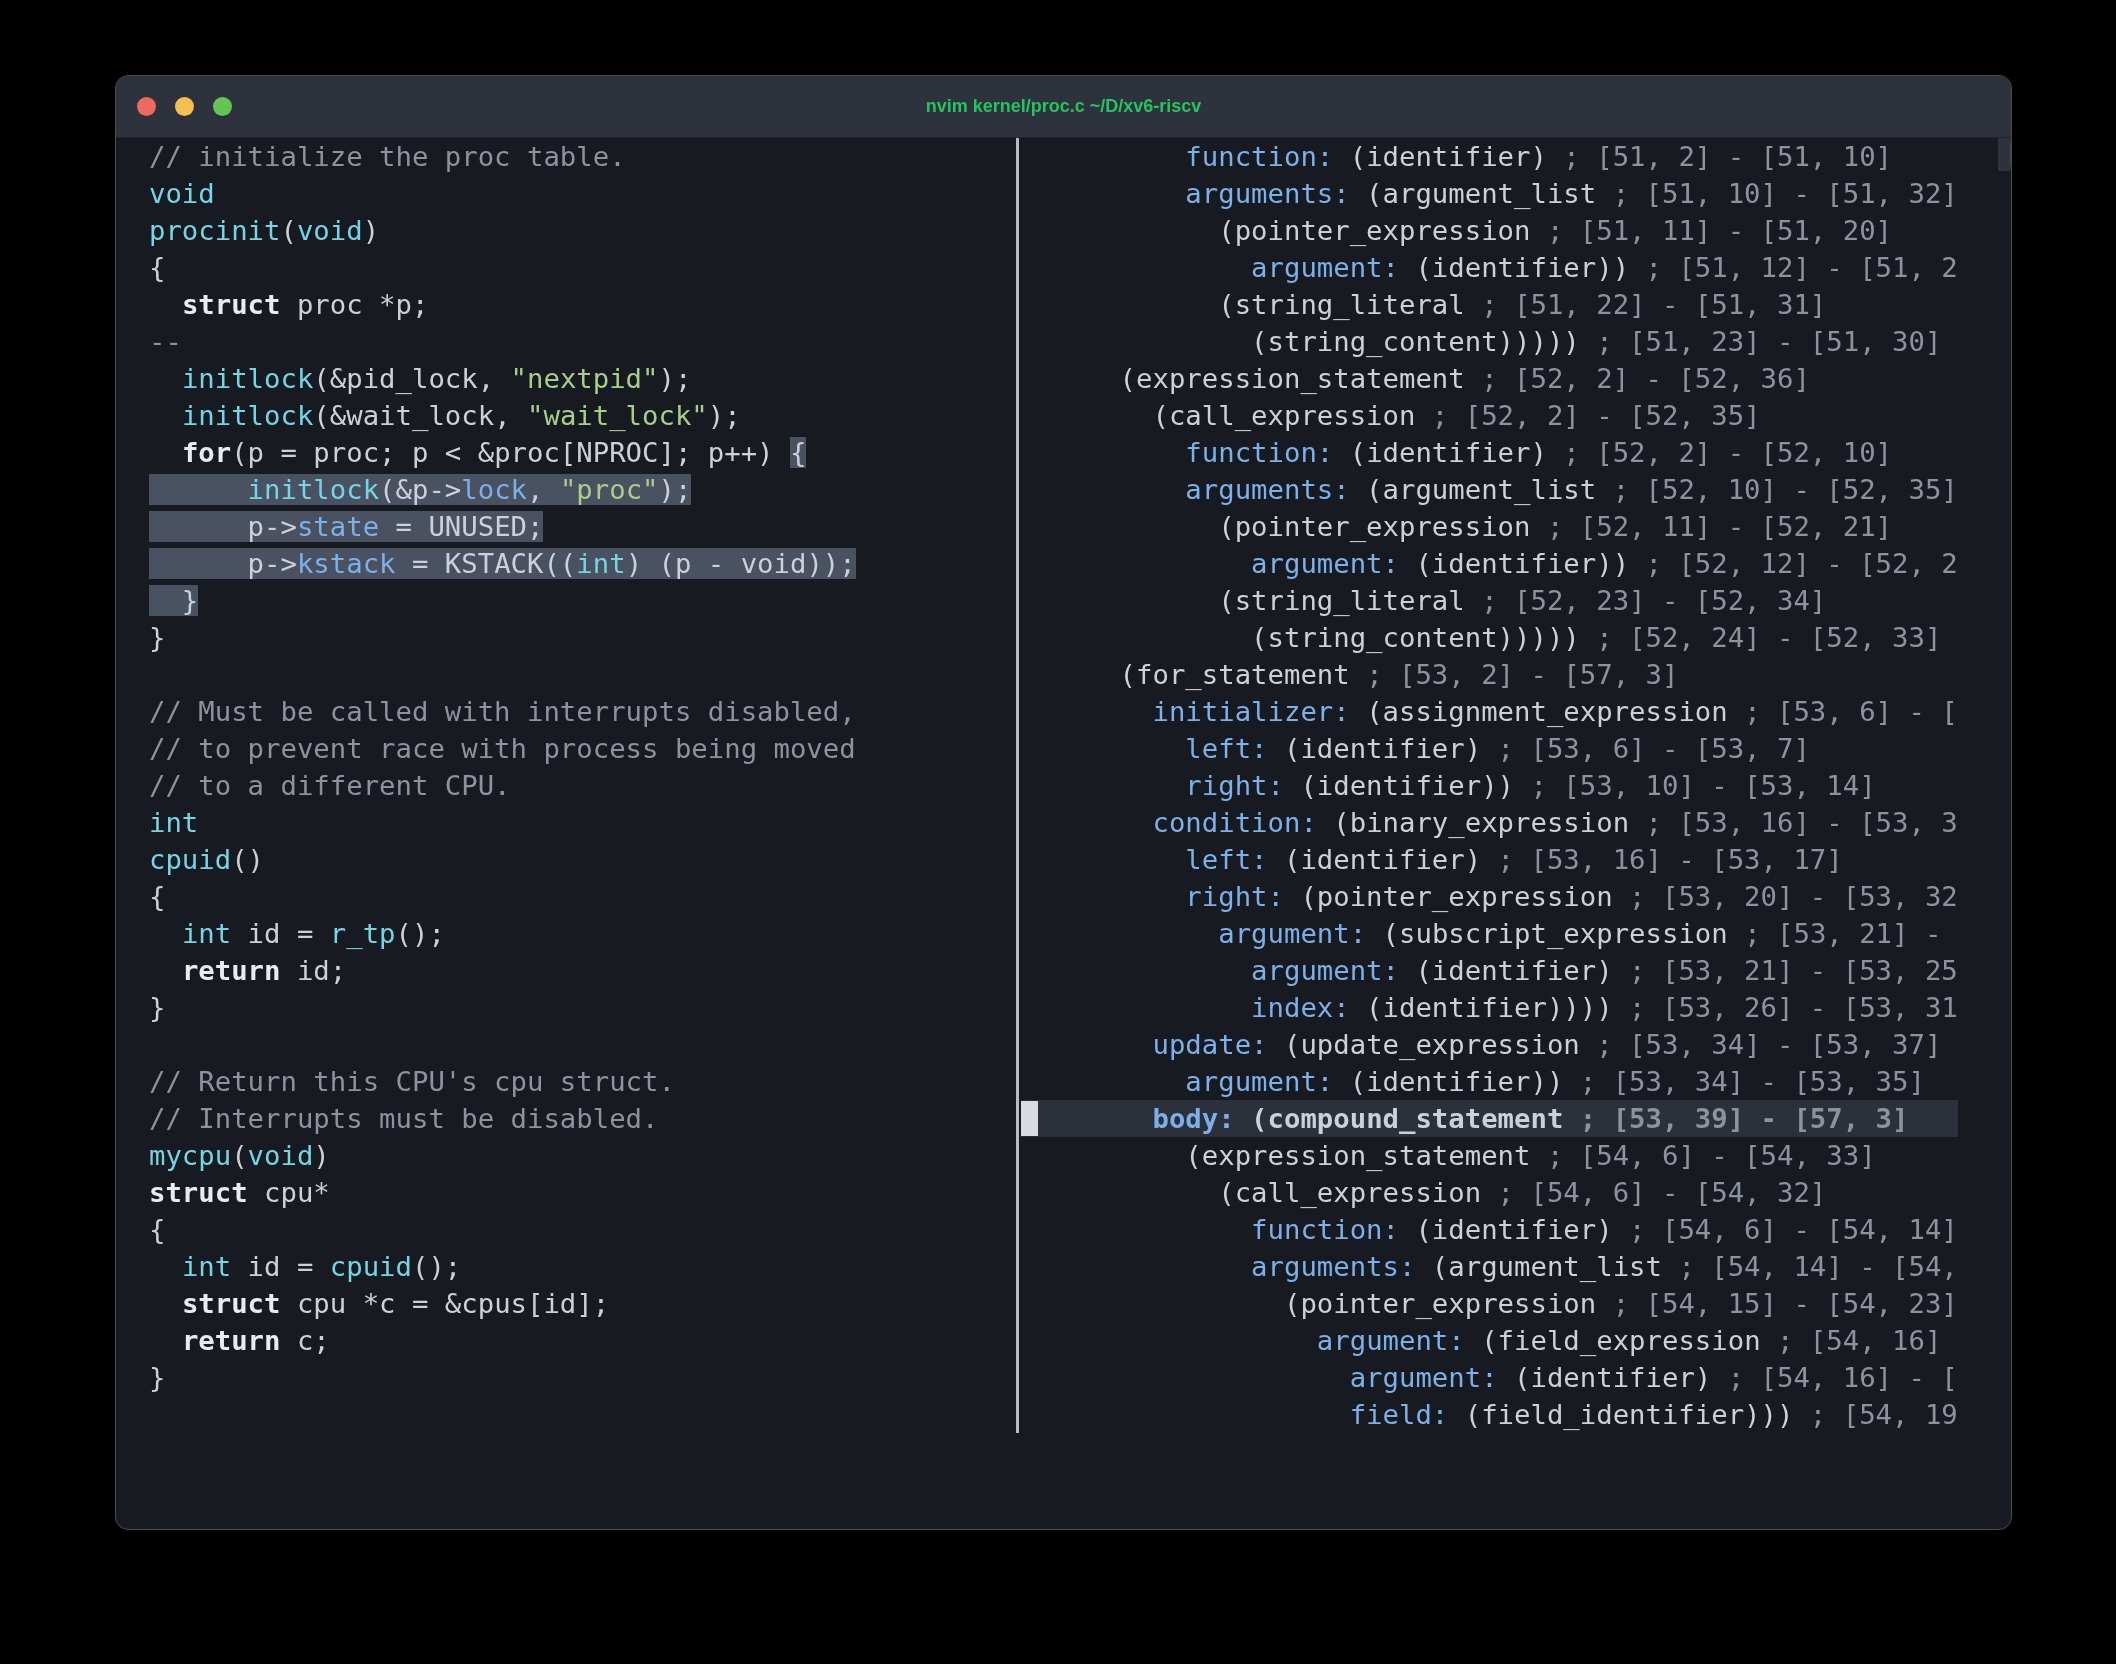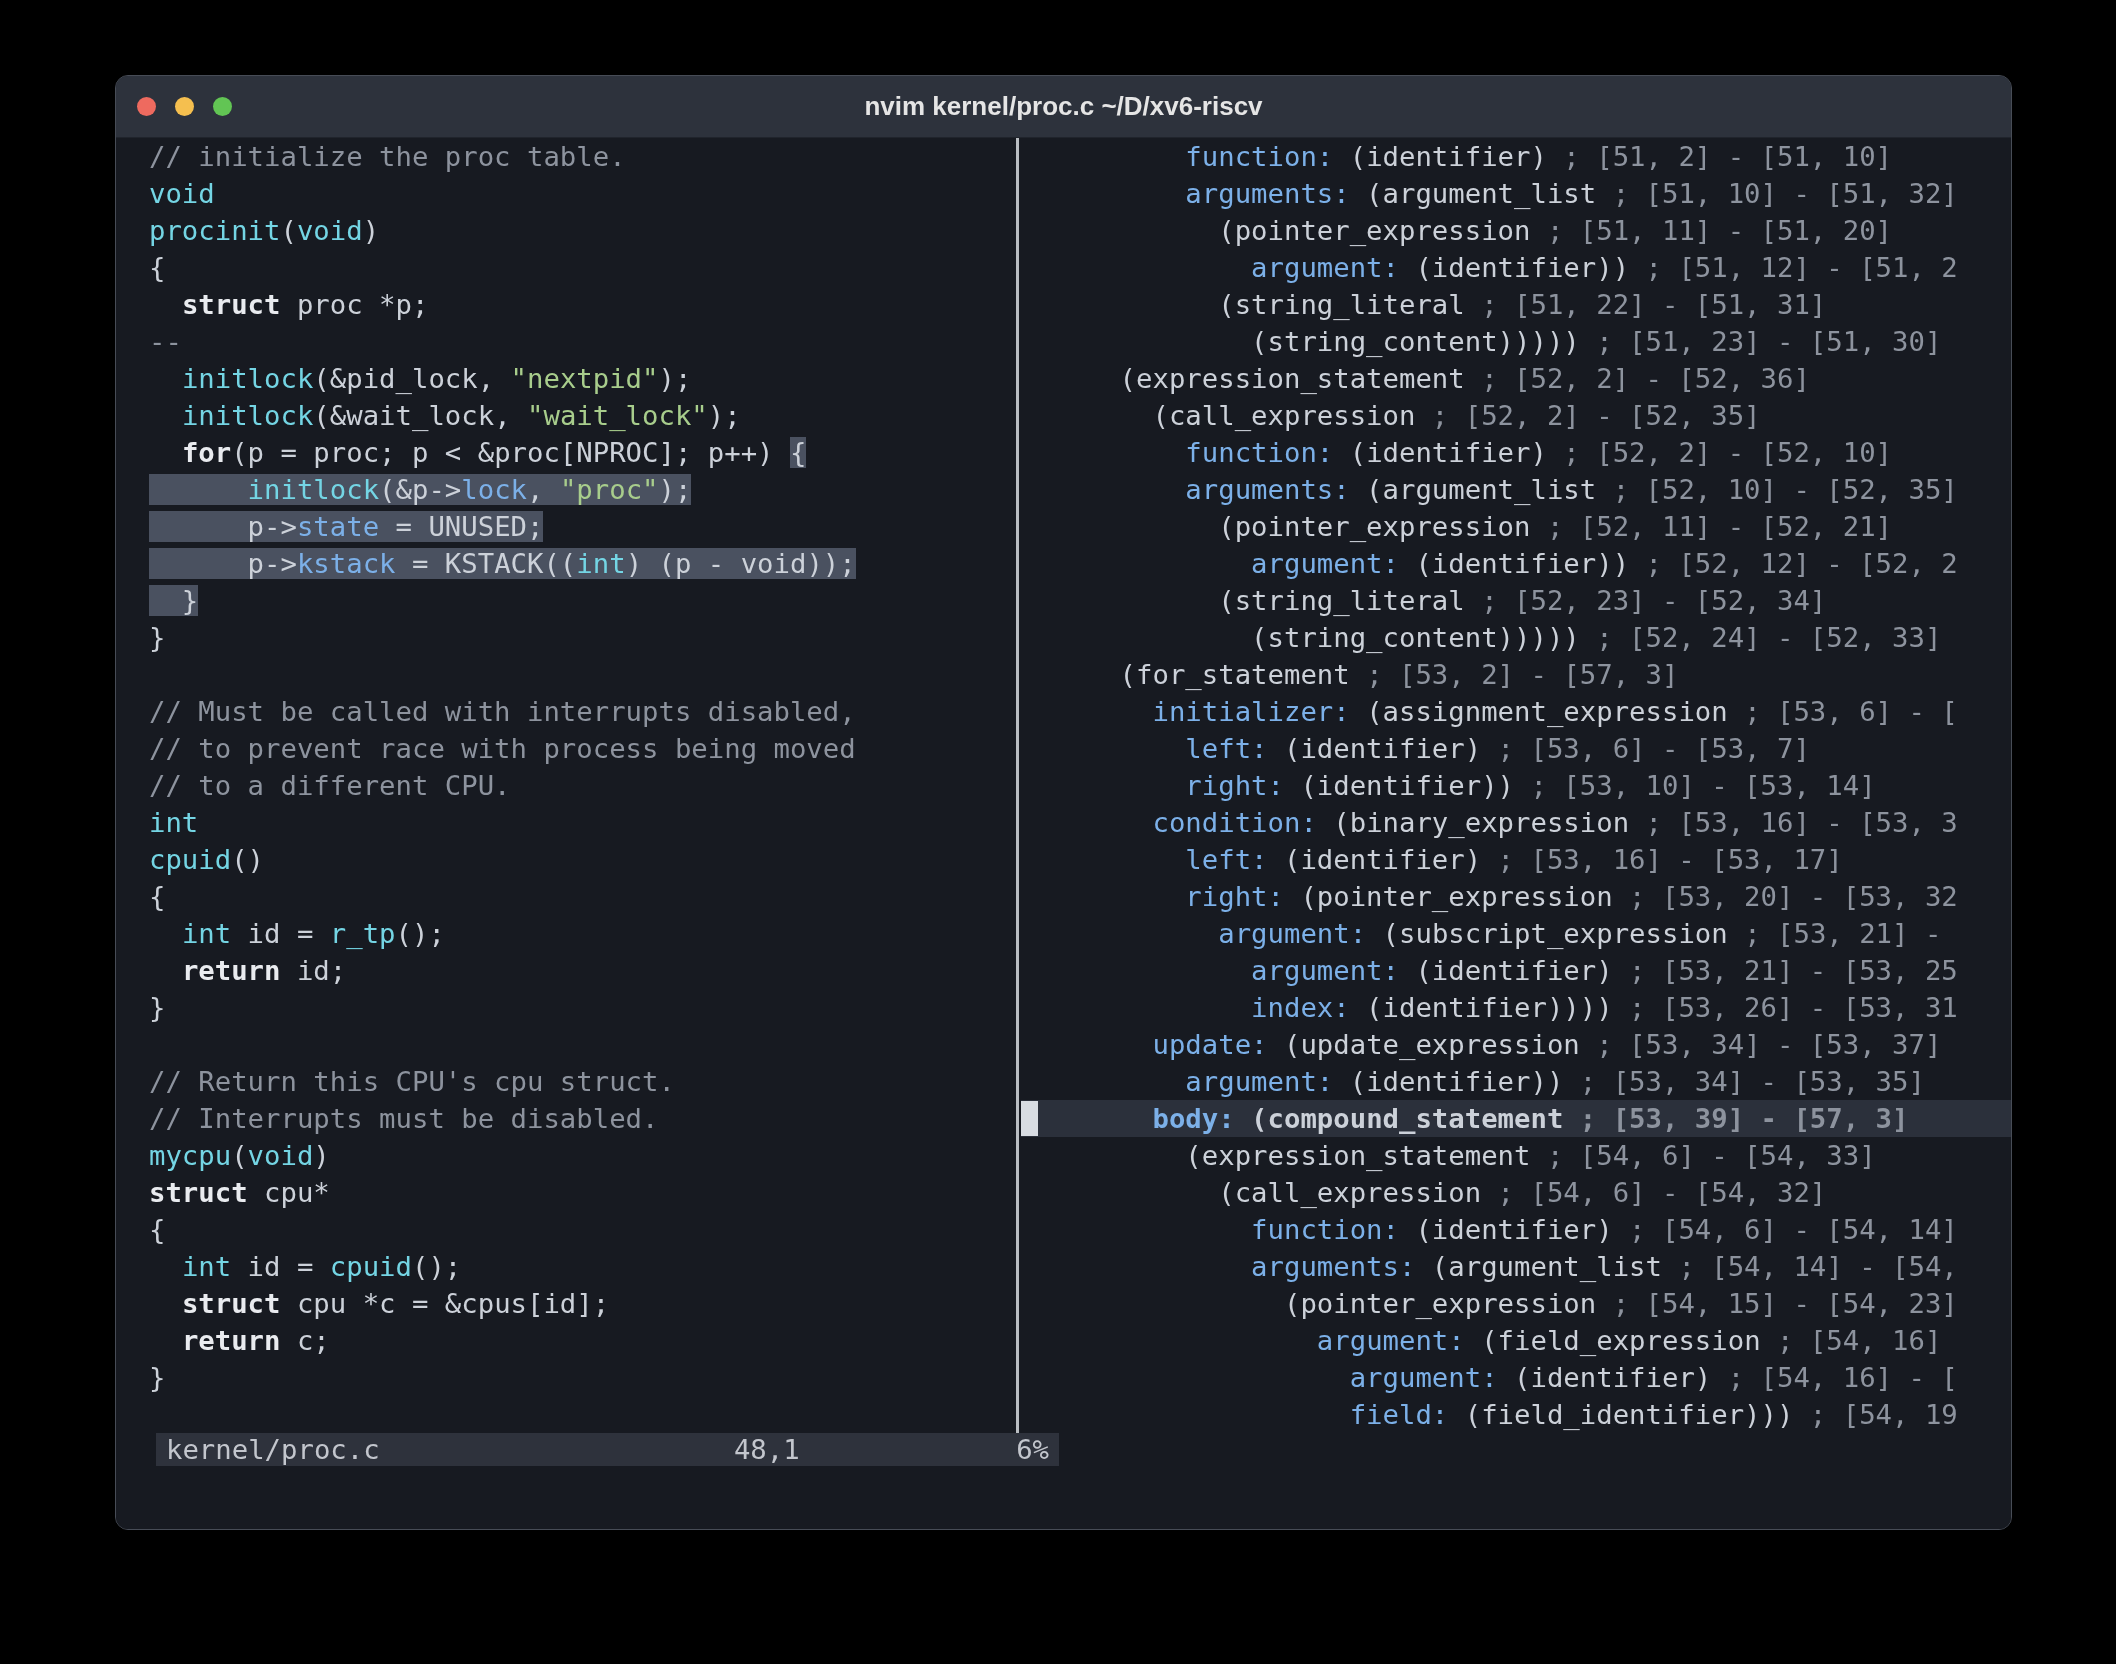--- a/index.html
+++ b/index.html
@@ -12,23 +12,23 @@
             border-bottom:1px solid #20242c;}
   .lights{position:absolute;left:21px;top:0;height:100%;
           display:flex;align-items:center;gap:19px;}
   .light{width:19px;height:19px;border-radius:50%;}
   .light.red{background:#ee6a5f;}
   .light.yellow{background:#f5bf4f;}
   .light.green{background:#62c554;}
   .title{position:absolute;left:0;right:0;top:0;height:100%;
          display:flex;align-items:center;justify-content:center;
          font-family:"Liberation Sans",sans-serif;font-weight:bold;
-         font-size:26px;color:#e5e5e5;}
+         font-size:18px;color:#22c55e;}
   .content{position:absolute;top:62px;left:0;right:0;bottom:0;
-           display:flex;flex-direction:column;}
+           display:flex;flex-direction:row;}
   .panes{display:flex;height:1295px;}
   .pane{position:relative;overflow:hidden;font-size:27.3px;line-height:37px;}
   .pane.left{width:900px;padding-left:33px;box-sizing:border-box;}
   .divider{width:3px;background:#b9bdc2;}
   .pane.right{flex:1;padding-left:2px;}
   .line{position:relative;height:37px;white-space:pre;}
   .t{color:#ccd1d9;}
   .k{color:#e9ebef;font-weight:bold;}
   .c{color:#74d5e4;}
   .b{color:#7cb0e8;}

